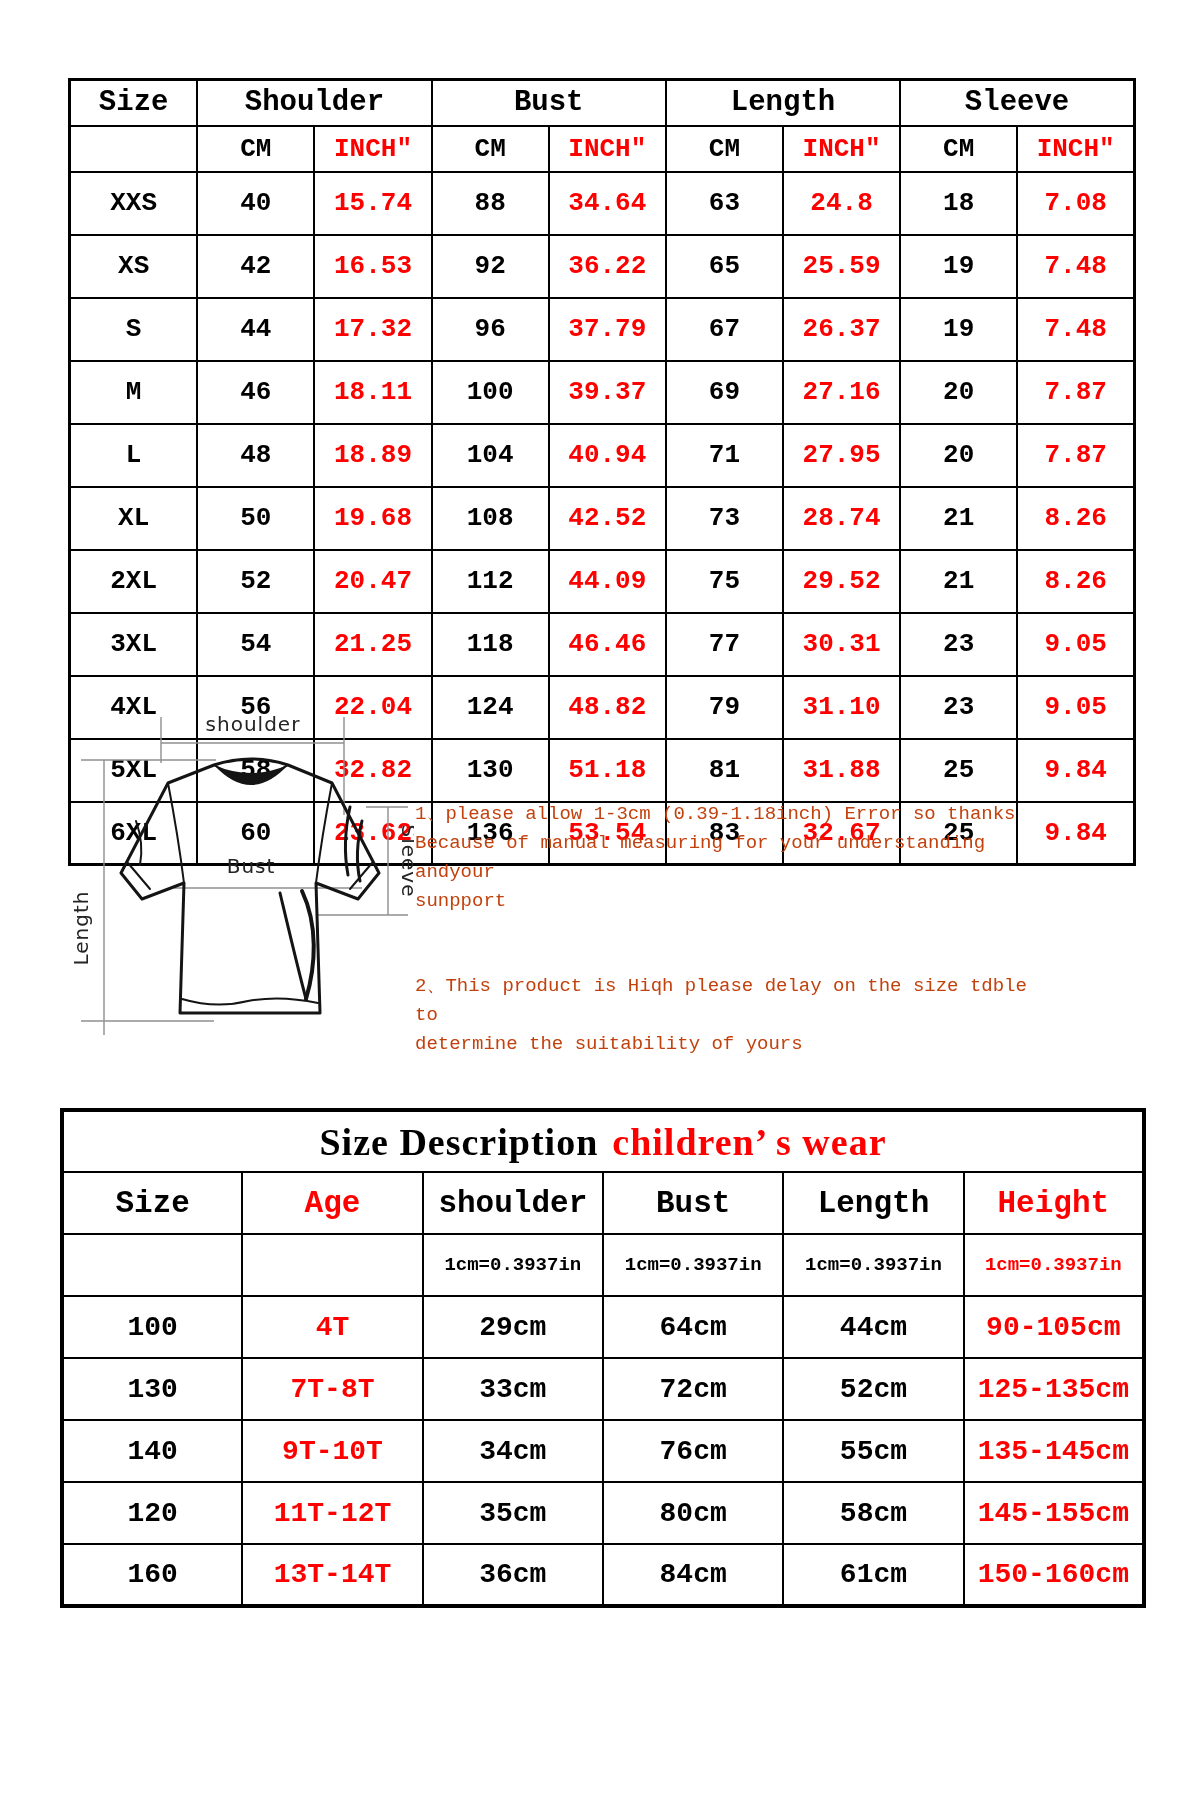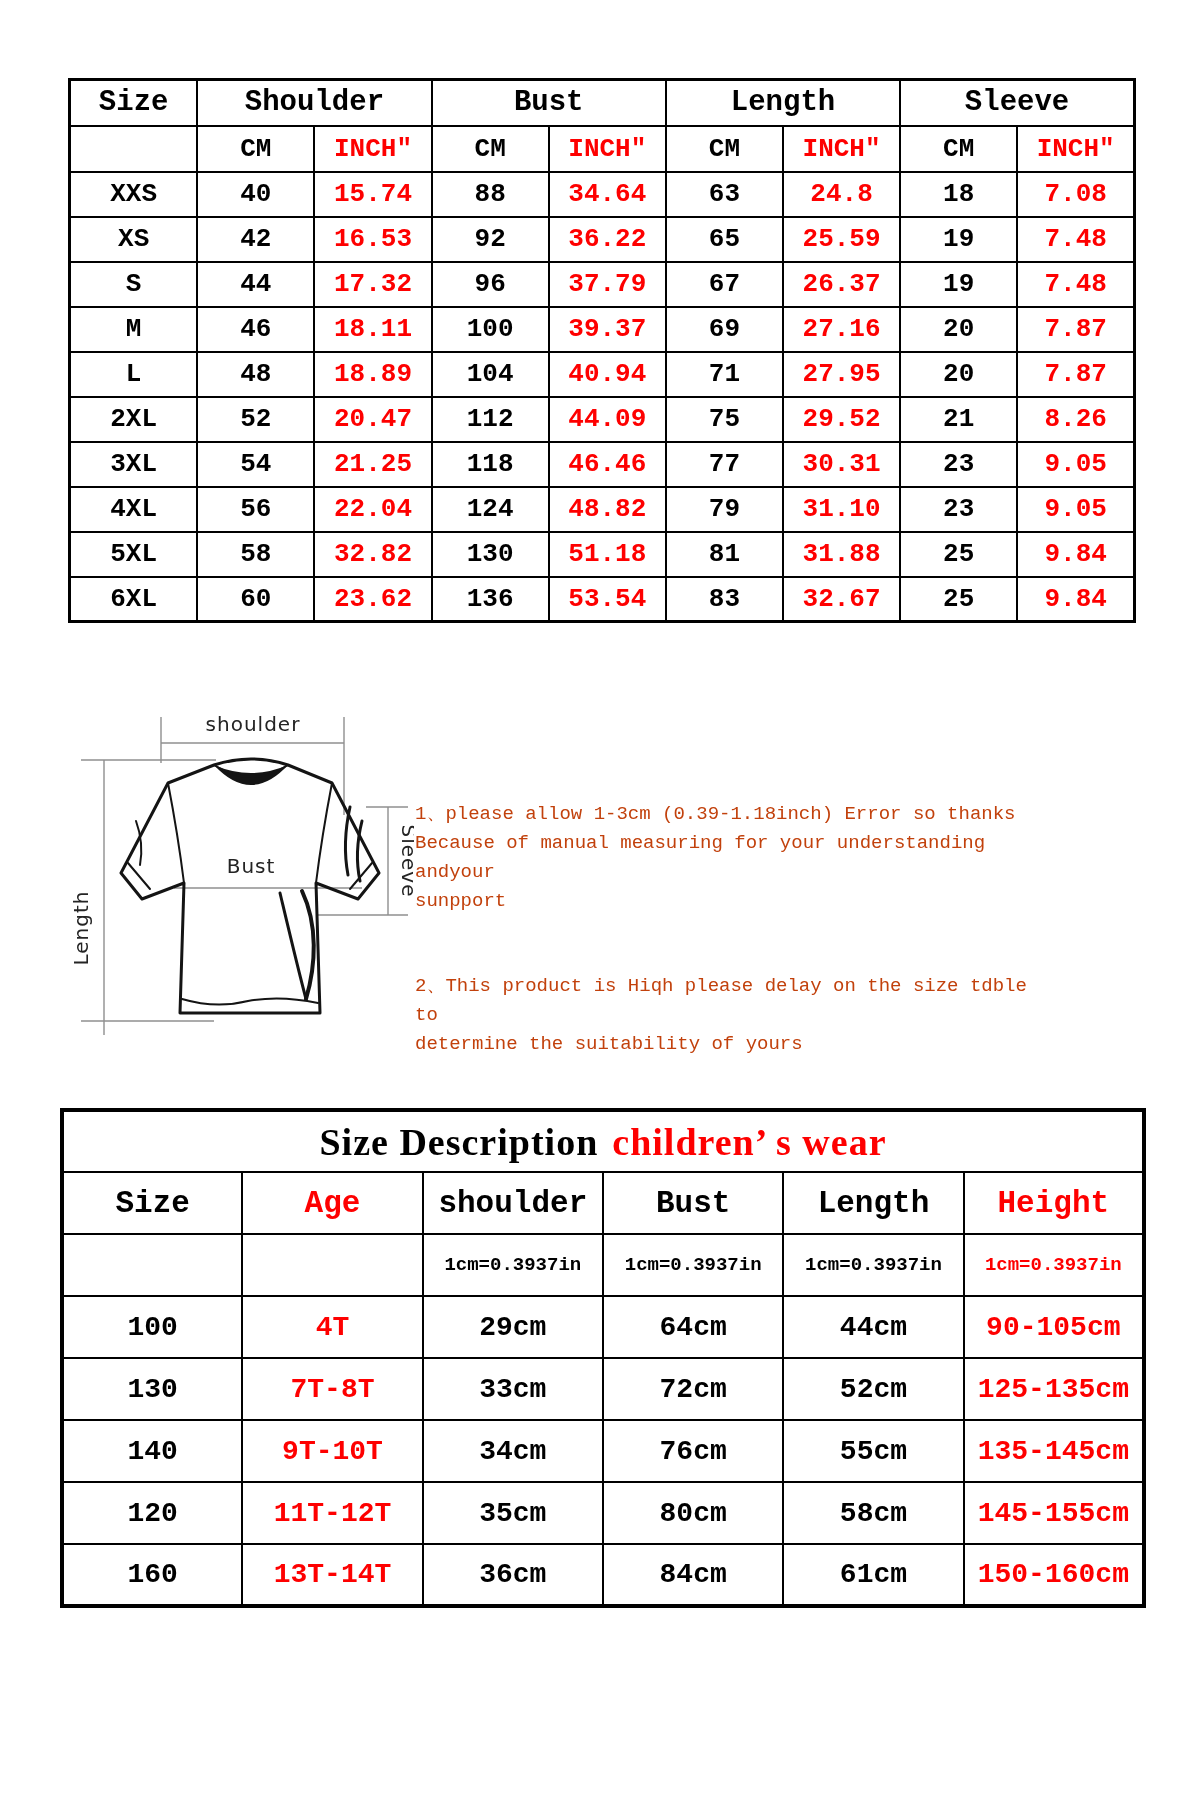--- a/index.html
+++ b/index.html
@@ -12,21 +12,21 @@
   
   .adult-table{
     position:absolute;left:68px;top:78px;width:1068px;
     border-collapse:collapse;table-layout:fixed;border:3px solid #000;
   }
   .adult-table th,.adult-table td{
     border:2px solid #000;text-align:center;vertical-align:middle;padding:0;
     font-weight:700;overflow:hidden;white-space:nowrap;
   }
   .adult-table thead tr{height:46px;}
-  .adult-table tbody tr{height:45px;}
+  .adult-table tbody tr{height:63px;}
   .adult-table th{font-size:29px;font-weight:700;}
   .adult-table td{font-size:26px;}
   .adult-table col.c-size{width:12%;}
   .adult-table td:nth-child(odd):not(:first-child){color:#fe0000;}
 
   
   .diagram{position:absolute;left:66px;top:703px;width:348px;height:348px;}
   .diagram svg{width:100%;height:100%;}
   .meas{stroke:#8f8f8f;stroke-width:1.4;fill:none;}
   .sketch{stroke:#141414;fill:none;stroke-linecap:round;stroke-linejoin:round;}
@@ -146,20 +146,31 @@
         <td>48</td>
         <td>18.89</td>
         <td>104</td>
         <td>40.94</td>
         <td>71</td>
         <td>27.95</td>
         <td>20</td>
         <td>7.87</td>
       </tr>
       <tr>
+        <td>XL</td>
+        <td>50</td>
+        <td>19.68</td>
+        <td>108</td>
+        <td>42.52</td>
+        <td>73</td>
+        <td>28.74</td>
+        <td>21</td>
+        <td>8.26</td>
+      </tr>
+      <tr>
         <td>2XL</td>
         <td>52</td>
         <td>20.47</td>
         <td>112</td>
         <td>44.09</td>
         <td>75</td>
         <td>29.52</td>
         <td>21</td>
         <td>8.26</td>
       </tr>

